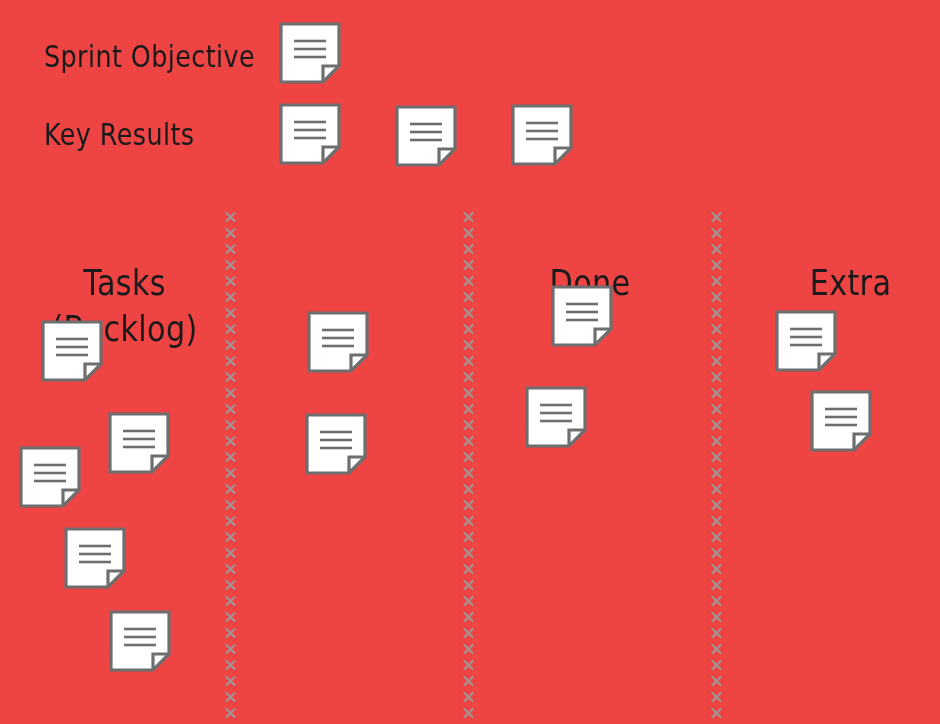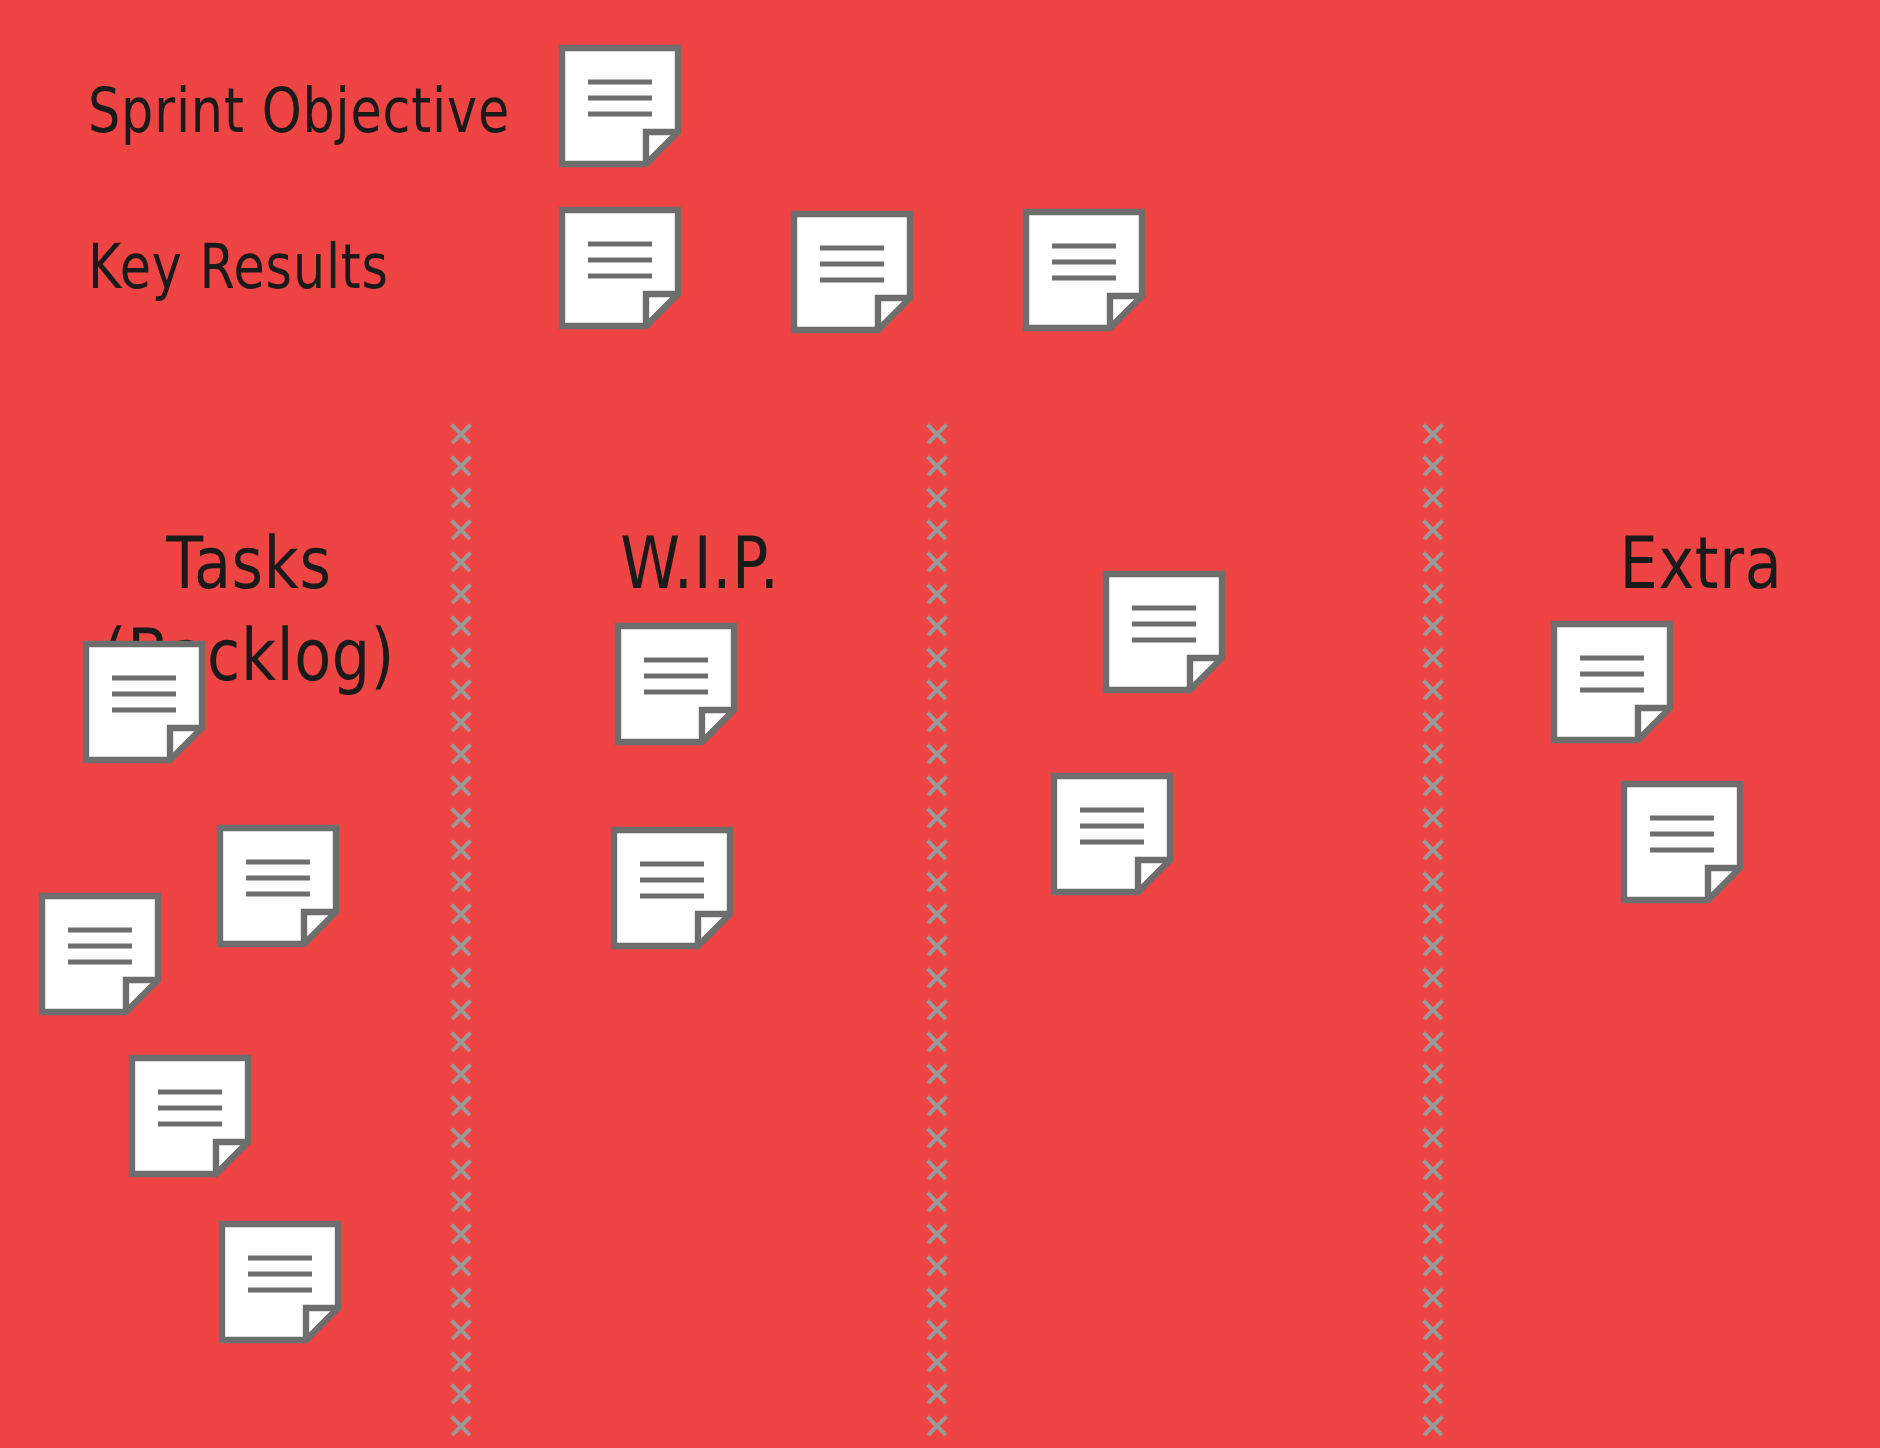--- a/index.html
+++ b/index.html
@@ -100,22 +100,22 @@
   </div>
 
   <div>
     <div class="label row-label" style="left:44px; top:119px;">Key Results</div>
   </div>
 
   <div class="col-header" style="left:27px; top:214px; width:195px;">
     <span>Tasks
 (Backlog)</span>
   </div>
-  <div class="col-header" style="left:245px; top:214px; width:210px;">
-    <span>W.I.P.</span>
+  <div class="col-header" style="left:480px; top:214px; width:220px;">
+    <span>Done</span>
   </div>
   <div class="col-header" style="left:748px; top:214px; width:205px;">
     <span>Extra</span>
   </div>
 
   <div id="dyn-layer">
       <div class="divider" style="left: 224px; top: 208px; height: 512px;">
         <span class="xmark"></span>
         <span class="xmark"></span>
         <span class="xmark"></span>

